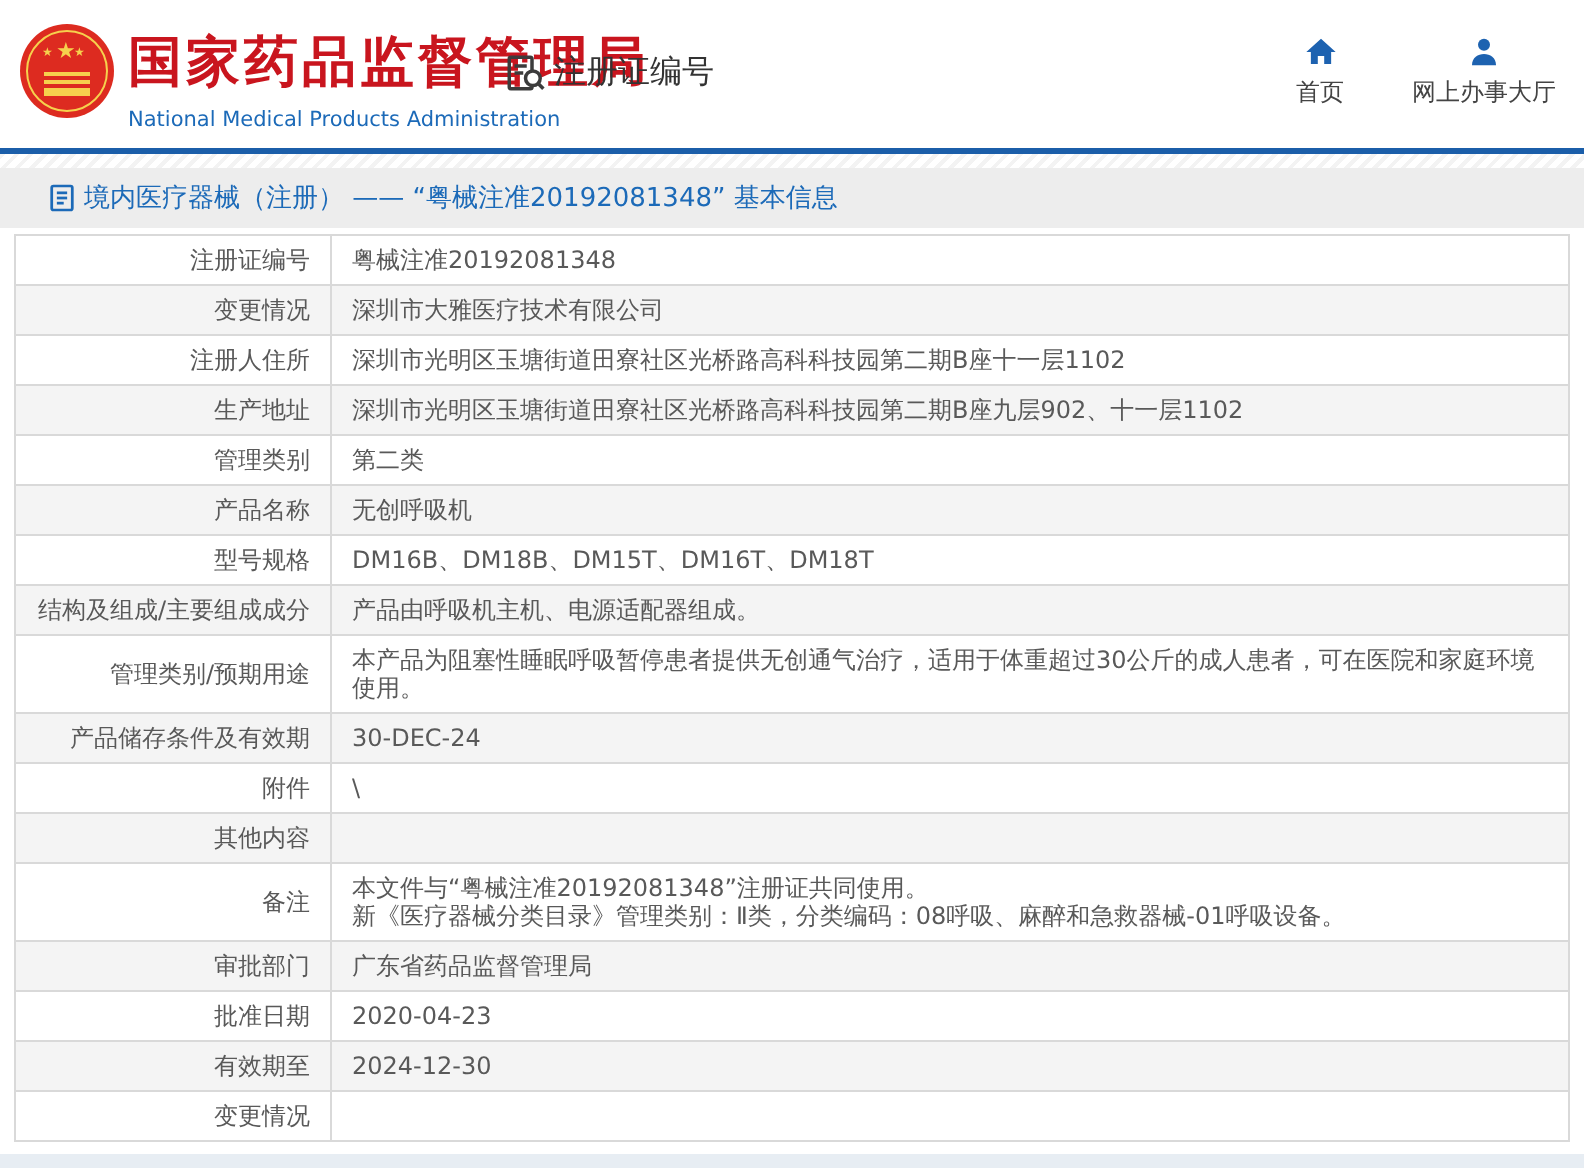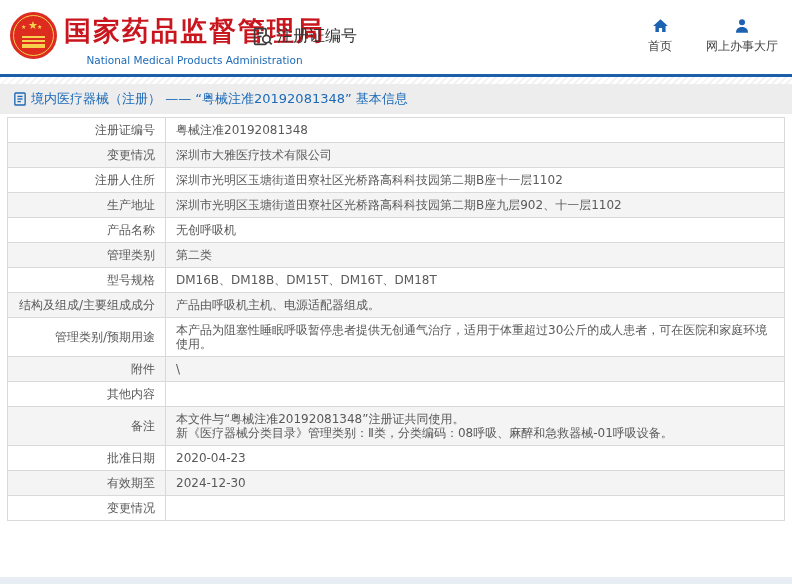--- a/index.html
+++ b/index.html
@@ -15,34 +15,34 @@
     border:1.5px solid #f6d14d; border-radius:50%; }
   .emblem .star { position:absolute; color:#f6d14d; line-height:1; }
   .emblem .s0 { font-size:11px; left:18px; top:8px; }
   .emblem .s1 { font-size:6px; left:11px; top:12px; }
   .emblem .s2 { font-size:6px; left:27px; top:12px; }
   .emblem .gate { position:absolute; left:12px; top:24px; width:23px; height:12px;
     background:linear-gradient(#f6d14d 2px, transparent 2px, transparent 4px,
       #f6d14d 4px, #f6d14d 6px, transparent 6px, transparent 8px, #f6d14d 8px); }
   .agency { position:absolute; left:64px; top:13px; }
   .agency-cn { color:#c9151e; font-size:27px; font-weight:bold; letter-spacing:2px; }
-  .agency-en { color:#1c6ab8; font-size:10.5px; margin-top:5px;text-align:center; }
+  .agency-en { color:#1c6ab8; font-size:10.5px; margin-top:5px; }
   .data-query { position:absolute; left:252px; top:26px; display:flex;
     align-items:center; gap:4px; cursor:pointer; }
   .data-query-label { color:#333; font-size:16px; }
   .top-nav { position:absolute; right:14px; top:18px; display:flex; gap:34px; }
   .nav-item { display:flex; flex-direction:column; align-items:center; gap:4px;
     cursor:pointer; }
   .nav-item .lbl { color:#444; font-size:12px;text-align:center; }
 
   
   .stripe-band { height:7px;
     background:repeating-linear-gradient(135deg,#f3f3f3 0 2px,#ffffff 2px 5px); }
   .breadcrumb-bar { height:30px; background:#ededed; display:flex;
-    align-items:center; padding-left:14px; gap:5px; }
+    align-items:center; padding-left:25px; gap:5px; }
   .breadcrumb-text { color:#1c6ab8; font-size:13px; }
 
   
   .table-wrap { margin:3px 7px 0 7px; }
   table.info { width:100%; border-collapse:collapse; border:1px solid #cfcfcf; }
   table.info tr:nth-child(even) { background:#f4f4f4; }
   table.info td { border:1px solid #d9d9d9; font-size:12px; color:#595959;
     padding:5px 10px; line-height:14px; vertical-align:middle; }
   td.cell-label { width:158px; text-align:right; white-space:nowrap; }
 
@@ -128,53 +128,61 @@
         </tr>
         <tr>
           <td class="cell-label">注册人住所</td>
           <td class="cell-value">深圳市光明区玉塘街道田寮社区光桥路高科科技园第二期B座十一层1102</td>
         </tr>
         <tr>
           <td class="cell-label">生产地址</td>
           <td class="cell-value">深圳市光明区玉塘街道田寮社区光桥路高科科技园第二期B座九层902、十一层1102</td>
         </tr>
         <tr>
+          <td class="cell-label">管理类别</td>
+          <td class="cell-value">第二类</td>
+        </tr>
+        <tr>
           <td class="cell-label">产品名称</td>
           <td class="cell-value">无创呼吸机</td>
-        </tr>
-        <tr>
-          <td class="cell-label">管理类别</td>
-          <td class="cell-value">第二类</td>
         </tr>
         <tr>
           <td class="cell-label">型号规格</td>
           <td class="cell-value">DM16B、DM18B、DM15T、DM16T、DM18T</td>
         </tr>
         <tr>
           <td class="cell-label">结构及组成/主要组成成分</td>
           <td class="cell-value">产品由呼吸机主机、电源适配器组成。</td>
         </tr>
         <tr>
           <td class="cell-label">管理类别/预期用途</td>
           <td class="cell-value">本产品为阻塞性睡眠呼吸暂停患者提供无创通气治疗，适用于体重超过30公斤的成人患者，可在医院和家庭环境使用。</td>
+        </tr>
+        <tr>
+          <td class="cell-label">产品储存条件及有效期</td>
+          <td class="cell-value">30-DEC-24</td>
         </tr>
         <tr>
           <td class="cell-label">附件</td>
           <td class="cell-value">\</td>
         </tr>
         <tr>
           <td class="cell-label">其他内容</td>
           <td class="cell-value"></td>
         </tr>
         <tr>
           <td class="cell-label">备注</td>
           <td class="cell-value">
             <div>本文件与“粤械注准20192081348”注册证共同使用。</div>
             <div>新《医疗器械分类目录》管理类别：Ⅱ类，分类编码：08呼吸、麻醉和急救器械-01呼吸设备。</div>
           </td>
+        </tr>
+        <tr>
+          <td class="cell-label">审批部门</td>
+          <td class="cell-value">广东省药品监督管理局</td>
         </tr>
         <tr>
           <td class="cell-label">批准日期</td>
           <td class="cell-value">2020-04-23</td>
         </tr>
         <tr>
           <td class="cell-label">有效期至</td>
           <td class="cell-value">2024-12-30</td>
         </tr>
         <tr>

